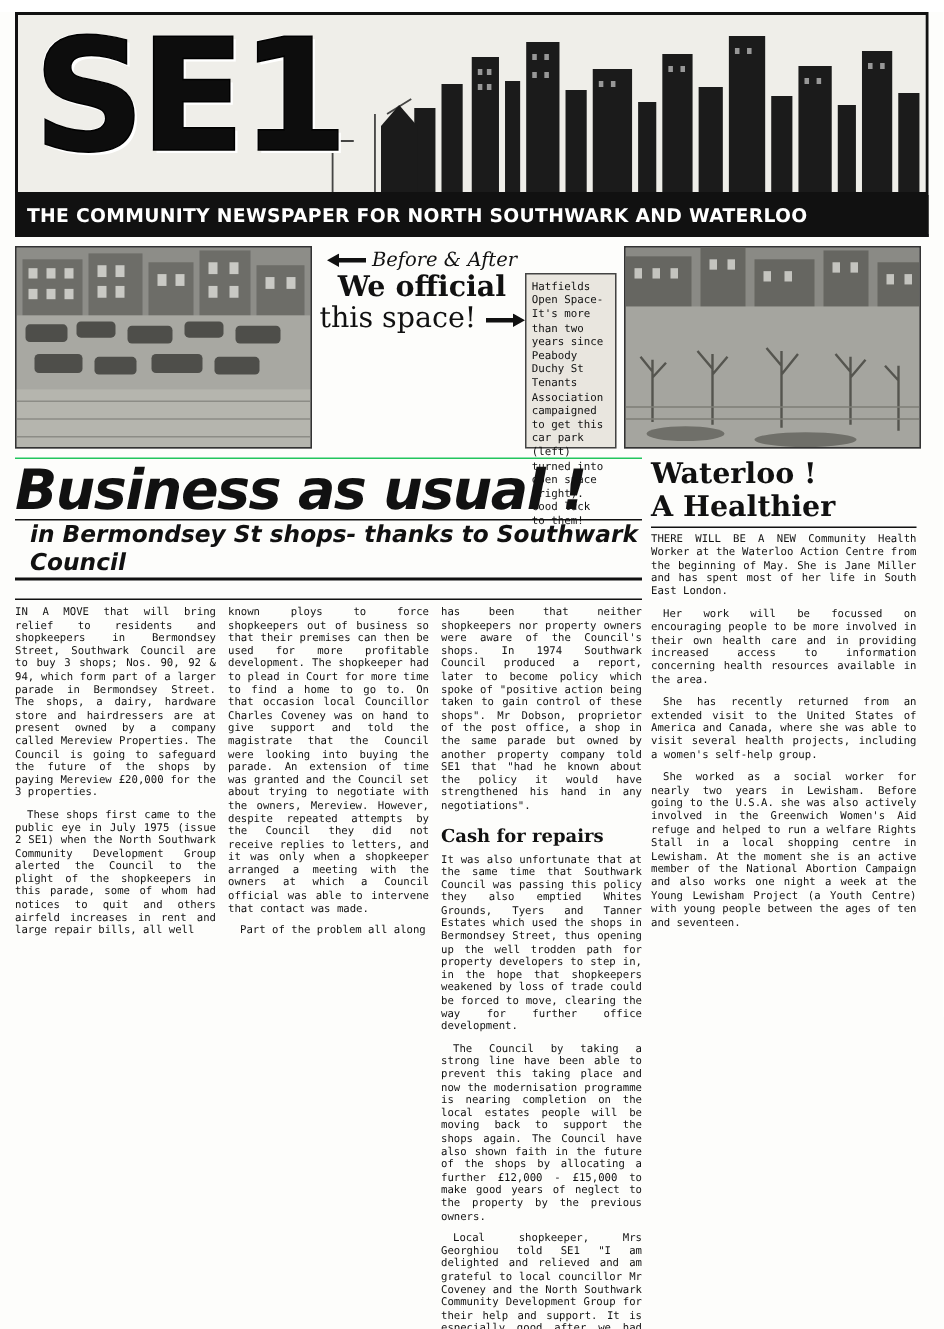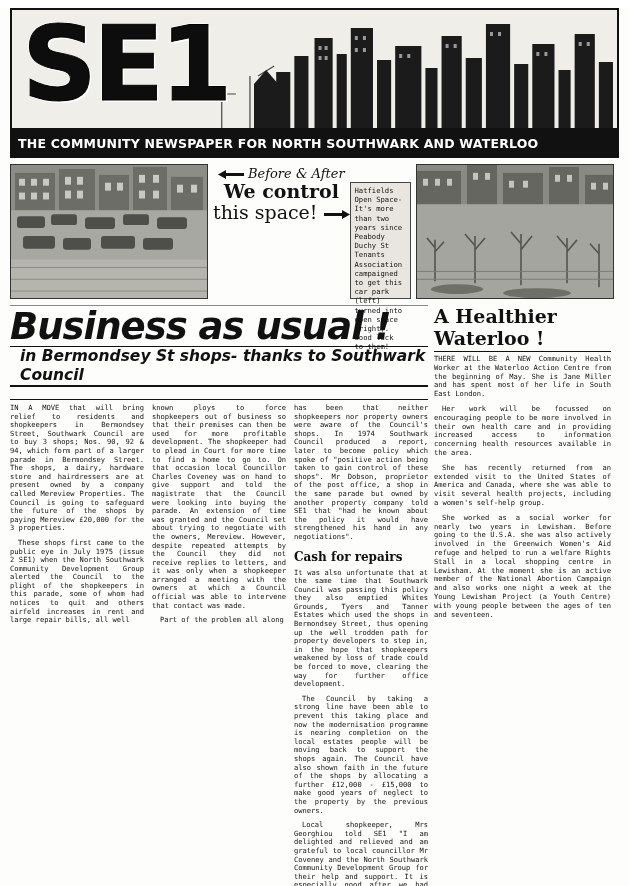--- a/index.html
+++ b/index.html
@@ -314,21 +314,21 @@
     </div>
 
     <div class="band-mid">
       <div class="ba-head">
         <div class="l1">
           <svg class="arrow-left" width="26" height="9" viewBox="0 0 26 9">
             <path d="M0 4.5 L8 0 L8 3 L26 3 L26 6 L8 6 L8 9 Z" fill="#111"></path>
           </svg>
           <span>Before &amp; After</span>
         </div>
-        <div class="l2">We control</div>
+        <div class="l2">We official</div>
         <div class="l3">
           <span>this space!</span>
           <svg class="arrow-right" width="26" height="9" viewBox="0 0 26 9">
             <path d="M26 4.5 L18 0 L18 3 L0 3 L0 6 L18 6 L18 9 Z" fill="#111"></path>
           </svg>
         </div>
       </div>
       <div class="caption-box">Hatfields Open Space-It's more than two years since Peabody Duchy St Tenants Association campaigned to get this car park (left) turned into open space (right).  Good luck to them!</div>
     </div>
 
@@ -397,22 +397,22 @@
           <h3 class="sub">Cash for repairs</h3>
           <p class="body">It was also unfortunate that at the same time that Southwark Council was passing this policy they also emptied Whites Grounds, Tyers and Tanner Estates which used the shops in Bermondsey Street, thus opening up the well trodden path for property developers to step in, in the hope that shopkeepers weakened by loss of trade could be forced to move, clearing the way for further office development.</p>
           <p class="body ind">The Council by taking a strong line have been able to prevent this taking place and now the modernisation programme is nearing completion on the local estates people will be moving back to support the shops again.  The Council have also shown faith in the future of the shops by allocating a further £12,000 - £15,000 to make good years of neglect to the property by the previous owners.</p>
           <p class="body ind">Local shopkeeper, Mrs Georghiou told SE1 "I am delighted and relieved and am grateful to local councillor Mr Coveney and the North Southwark Community Development Group for their help and support.  It is especially good after we had had so much trouble with the landlord, who wasn't interested in keeping shops in Bermondsey Street.</p>
         </div>
       </div>
     </div>
 
     <div class="right-col">
       <div class="right-head">
+        <div>Waterloo !</div>
         <div>A Healthier</div>
-        <div>Waterloo !</div>
       </div>
       <p class="body">THERE WILL BE A NEW Community Health Worker at the Waterloo Action Centre from the beginning of May.  She is Jane Miller and has spent most of her life in South East London.</p>
       <p class="body ind">Her work will be focussed on encouraging people to be more involved in their own health care and in providing increased access to information concerning health resources available in the area.</p>
       <p class="body ind">She has recently returned from an extended visit to the United States of America and Canada, where she was able to visit several health projects, including a women's self-help group.</p>
       <p class="body ind">She worked as a social worker for nearly two years in Lewisham.  Before going to the U.S.A. she was also actively involved in the Greenwich Women's  Aid refuge and helped to run a welfare Rights Stall in a local shopping centre in Lewisham.  At the moment she is an active member of the National Abortion Campaign and also works one night a week at the Young Lewisham Project (a Youth Centre) with young people between the ages of ten and seventeen.</p>
     </div>
   </div>
 
 </div>
 

